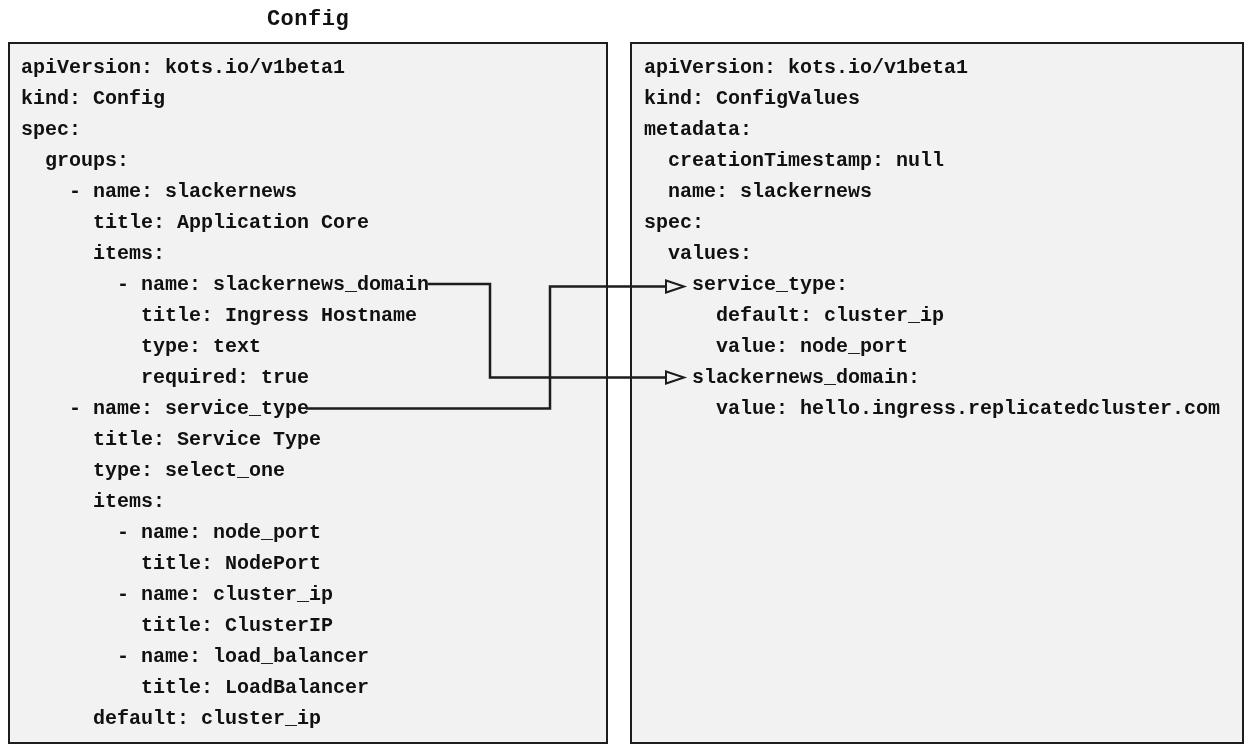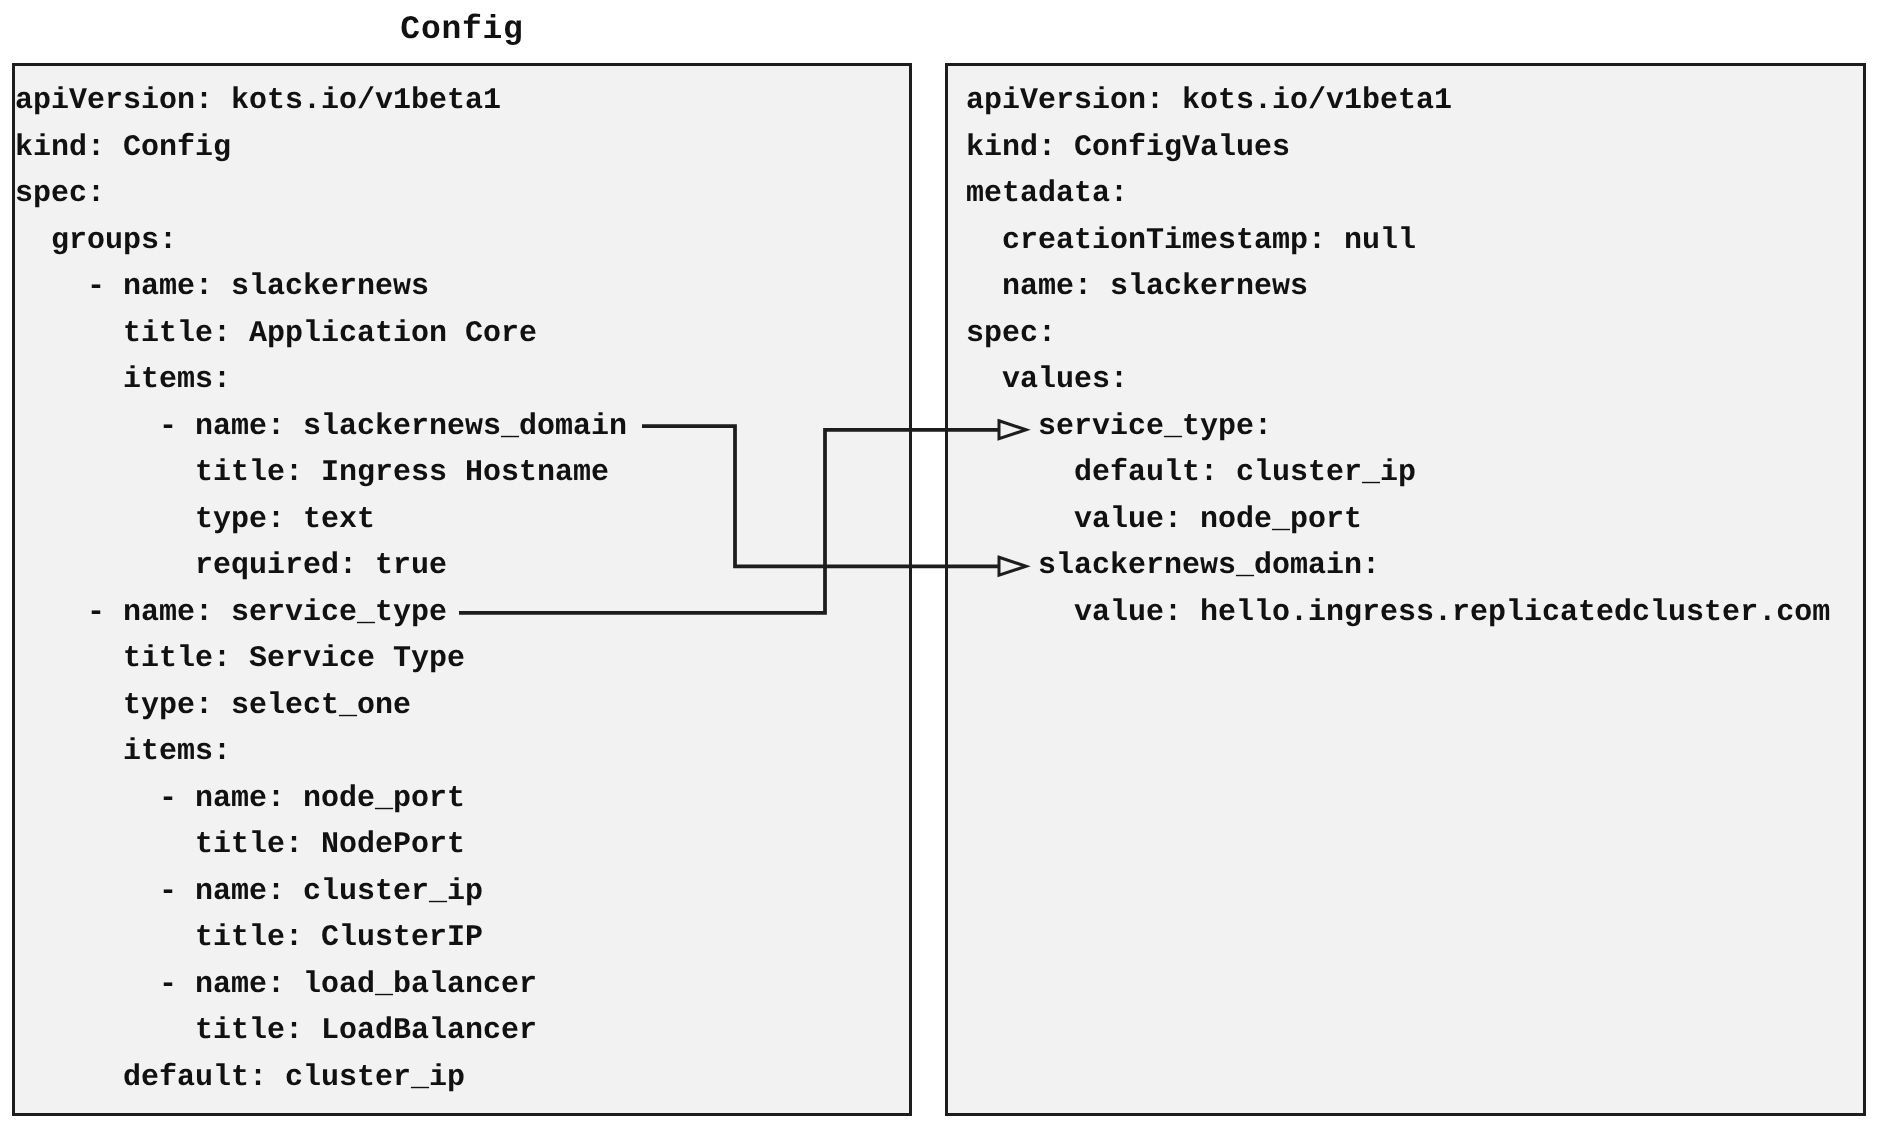--- a/index.html
+++ b/index.html
@@ -33,21 +33,21 @@
     top: 42px;
     height: 702px;
     box-sizing: border-box;
     background: var(--panel-fill, #f2f2f2);
     border: 2px solid var(--panel-border, #1d1d1d);
   }
   #panel-left  { left: 8px;   width: 600px; }
   #panel-right { left: 630px; width: 614px; }
   .panel pre {
     margin: 0;
-    padding: 8px 0;
+    padding: 8px 11px;
     font-family: "Liberation Mono", "DejaVu Sans Mono", monospace;
     font-weight: bold;
     font-size: 20px;
     line-height: 31px;
     color: var(--text, #111111);
     white-space: pre;
   }
   #panel-right pre { padding-left: 12px; }
   svg.connectors {
     position: absolute;

